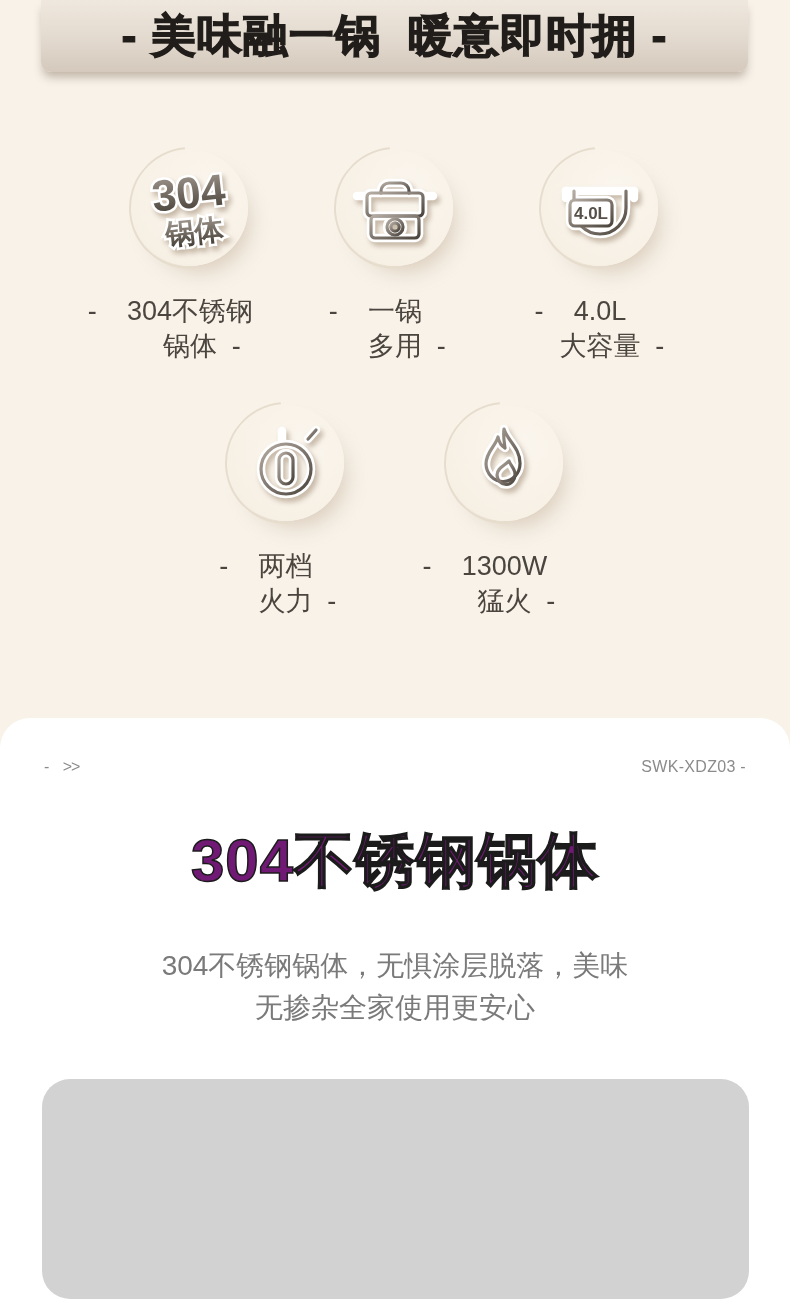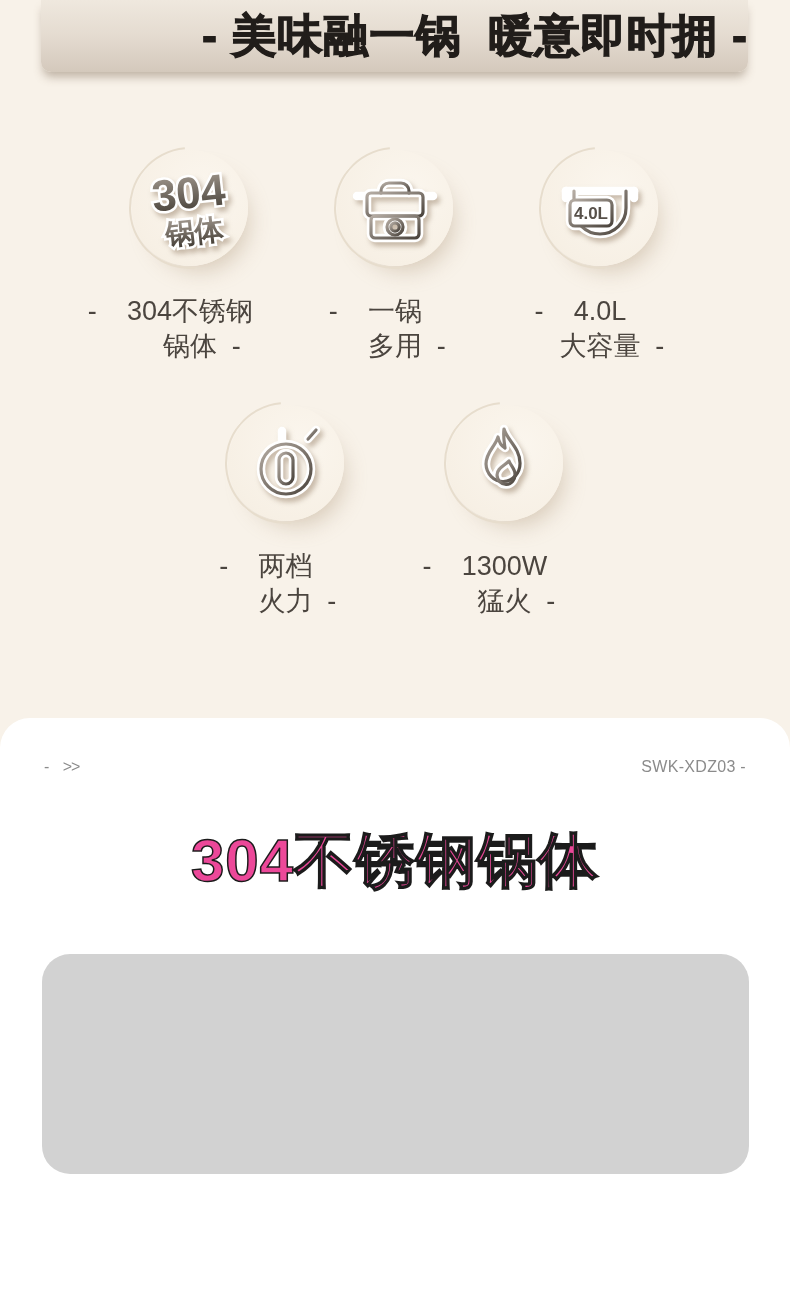--- a/index.html
+++ b/index.html
@@ -7,21 +7,21 @@
     width:790px;height:1300px;position:relative;overflow:hidden;
     background:#f8f2e9;
     font-family:"Liberation Sans","DejaVu Sans",sans-serif;
   }
   
   .banner{
     position:absolute;left:41px;top:0;width:707px;height:72px;
     background:linear-gradient(180deg,#efe8de 0%,#e4dbd0 50%,#d4c9bc 100%);
     border-radius:0 0 10px 10px;
     box-shadow:0 7px 10px -2px rgba(125,105,85,.45);
-    display:flex;align-items:center;justify-content:flex-end;
+    display:flex;align-items:center;justify-content:center;
   }
   .banner-title{
     font-size:45px;font-weight:700;color:#211d1a;
     -webkit-text-stroke:1.2px #211d1a;letter-spacing:1px;white-space:pre;
   }
   
   .features{position:absolute;top:150px;left:0;width:790px;}
   .feat-row{display:flex;justify-content:center;}
   .feat-row.row2{margin-top:42px;}
   .feat-row.row2 .feature{margin:0 7px;}
@@ -66,21 +66,21 @@
     background:#ffffff;border-radius:30px 30px 0 0;overflow:hidden;
   }
   .card-header{
     display:flex;justify-content:space-between;align-items:center;
     padding:40px 44px 0 44px;color:#8b8b8b;font-size:16px;letter-spacing:.3px;
   }
   .card-header .left{display:flex;align-items:center;gap:13px;}
   .arrows{letter-spacing:-1px;}
   .heading{
     margin-top:42px;text-align:center;font-size:60px;font-weight:700;
-    color:#ec4899;-webkit-text-stroke:1.5px #1b1b1b;line-height:1.44;letter-spacing:1px;
+    color:#701a75;-webkit-text-stroke:1.5px #1b1b1b;line-height:1.44;letter-spacing:1px;
   }
   .subtext{
     margin-top:26px;text-align:center;font-size:28px;color:#7a7a7a;line-height:1.5;
   }
   .placeholder{
     margin:50px auto 0;width:707px;height:220px;
     background:#d2d2d2;border-radius:28px;
   }
 </style>
 </head>
@@ -237,17 +237,21 @@
         <span>-</span>
         <span class="arrows">&gt;&gt;</span>
       </div>
       <div>SWK-XDZ03 -</div>
     </div>
 
     <h1 class="heading">
       <div>304不锈钢锅体</div>
     </h1>
 
+    <div class="subtext">
+      <div>304不锈钢锅体，无惧涂层脱落，美味</div>
+      <div>无掺杂全家使用更安心</div>
+    </div>
 
     <div class="placeholder"></div>
   </section>
 
 </div>
 
 </body></html>

